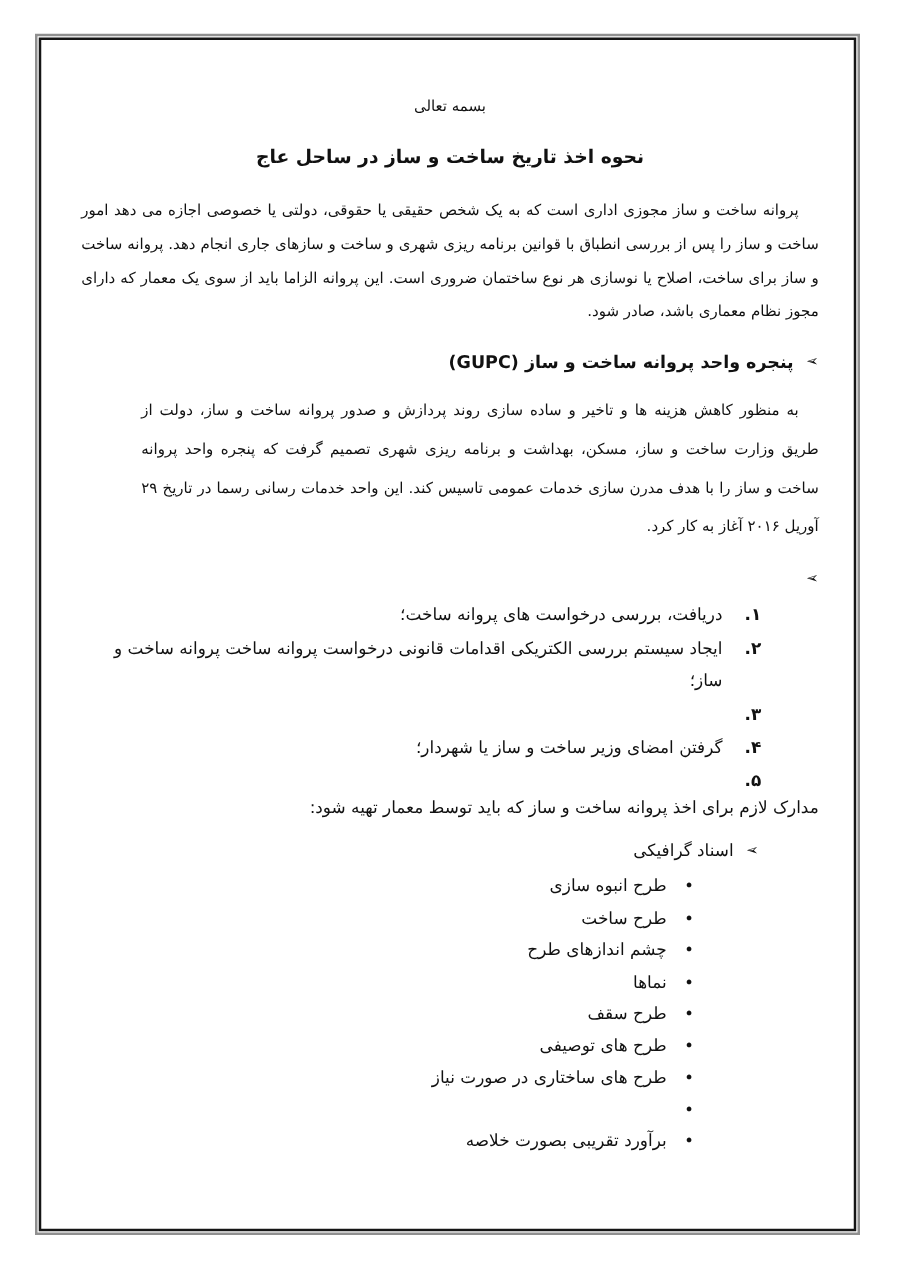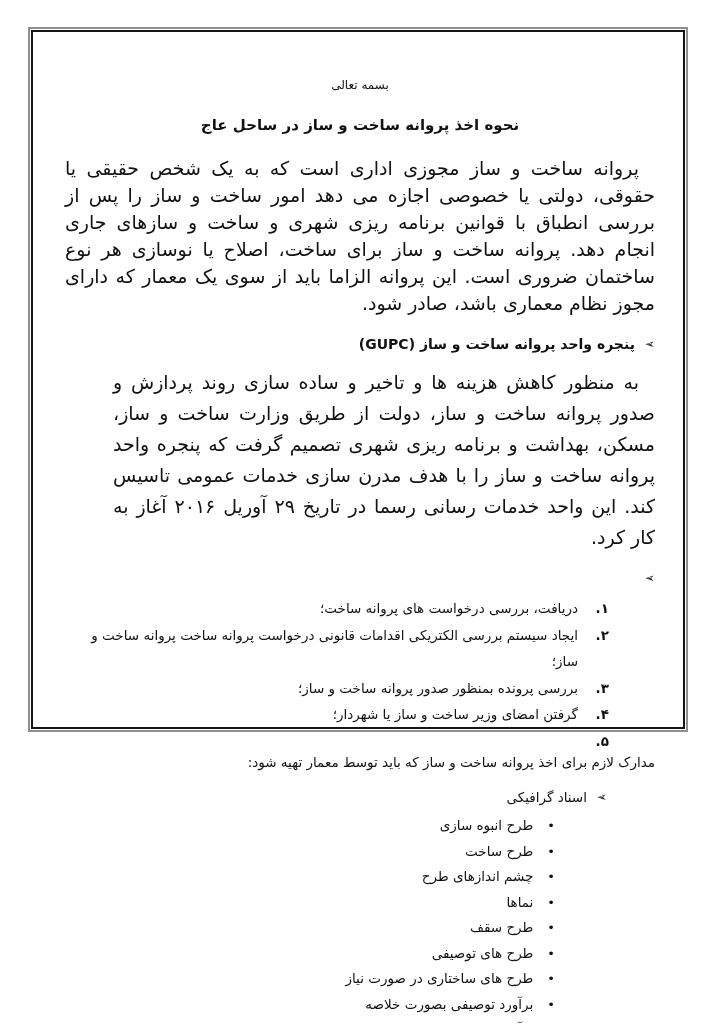--- a/index.html
+++ b/index.html
@@ -14,21 +14,21 @@
     height: 1024px;
     background: #ffffff;
     overflow: hidden;
   }
   
   .frame-outer {
     position: absolute;
     left: 28px;
     top: 27px;
     width: 660px;
-    height: 705px;
+    height: 961px;
     border: 2px solid #8f8f8f;
     box-sizing: border-box;
   }
   .frame-inner {
     position: absolute;
     inset: 1px;
     border: 2px solid #151515;
     box-sizing: border-box;
   }
   .content {
@@ -44,21 +44,21 @@
     font-size: 12px;
   }
   .doc-title {
     text-align: center;
     font-weight: bold;
     font-size: 15px;
     margin-top: 24px;
   }
   .para {
     text-align: justify;
-    font-size: 19px;
+    font-size: 12px;
     line-height: 27px;
     margin-top: 21px;
     text-indent: 16px;
   }
   .para.spread {
     line-height: 31px;
     margin-top: 15px;
     margin-left: 48px;
   }
   .heading {
@@ -120,21 +120,21 @@
 </head>
 <body>
 
 <div class="page">
   <div class="frame-outer">
     <div class="frame-inner">
       <div class="content">
 
         <div class="bismillah">بسمه تعالی</div>
 
-        <div class="doc-title">نحوه اخذ پروانه ساخت و ساز در ساحل عاج</div>
+        <div class="doc-title">نحوه اخذ تاریخ ساخت و ساز در ساحل عاج</div>
 
         <div class="para">پروانه ساخت و ساز مجوزی اداری است که به یک شخص حقیقی یا حقوقی، دولتی یا خصوصی اجازه می دهد امور ساخت و ساز را پس از بررسی انطباق با قوانین برنامه ریزی شهری و ساخت و سازهای جاری انجام دهد. پروانه ساخت و ساز برای ساخت، اصلاح یا نوسازی هر نوع ساختمان ضروری است. این پروانه الزاما باید از سوی یک معمار که دارای مجوز نظام معماری باشد، صادر شود.</div>
 
         <div class="heading">
           <span class="arrow-bullet">➢</span>
           <span>پنجره واحد پروانه ساخت و ساز  (GUPC)</span>
         </div>
 
         <div class="para spread">به منظور کاهش هزینه ها و تاخیر و ساده سازی روند پردازش و صدور پروانه ساخت و ساز، دولت از طریق وزارت ساخت و ساز، مسکن، بهداشت و برنامه ریزی شهری تصمیم گرفت که پنجره واحد پروانه ساخت و ساز را با هدف مدرن سازی خدمات عمومی تاسیس کند. این واحد خدمات رسانی رسما در تاریخ ۲۹ آوریل ۲۰۱۶  آغاز به کار کرد.</div>
 
@@ -146,21 +146,20 @@
           <div class="mission-row">
             <span class="mission-num">۱.</span>
             <span>دریافت، بررسی درخواست های پروانه ساخت؛</span>
           </div>
           <div class="mission-row">
             <span class="mission-num">۲.</span>
             <span>ایجاد سیستم بررسی الکتریکی اقدامات قانونی درخواست پروانه ساخت پروانه ساخت و ساز؛</span>
           </div>
           <div class="mission-row">
             <span class="mission-num">۳.</span>
-            <span>بررسی پرونده بمنظور صدور پروانه ساخت و ساز؛</span>
           </div>
           <div class="mission-row">
             <span class="mission-num">۴.</span>
             <span>گرفتن امضای وزیر ساخت و ساز یا شهردار؛</span>
           </div>
           <div class="mission-row">
             <span class="mission-num">۵.</span>
           </div>
         </div>
 
@@ -195,21 +194,20 @@
           <div class="bullet-row">
             <span class="dot-bullet">•</span>
             <span>طرح های توصیفی</span>
           </div>
           <div class="bullet-row">
             <span class="dot-bullet">•</span>
             <span>طرح های ساختاری در صورت نیاز</span>
           </div>
           <div class="bullet-row">
             <span class="dot-bullet">•</span>
-            <span>برآورد توصیفی بصورت خلاصه</span>
           </div>
           <div class="bullet-row">
             <span class="dot-bullet">•</span>
             <span>برآورد تقریبی بصورت خلاصه</span>
           </div>
         </div>
 
       </div>
     </div>
   </div>

